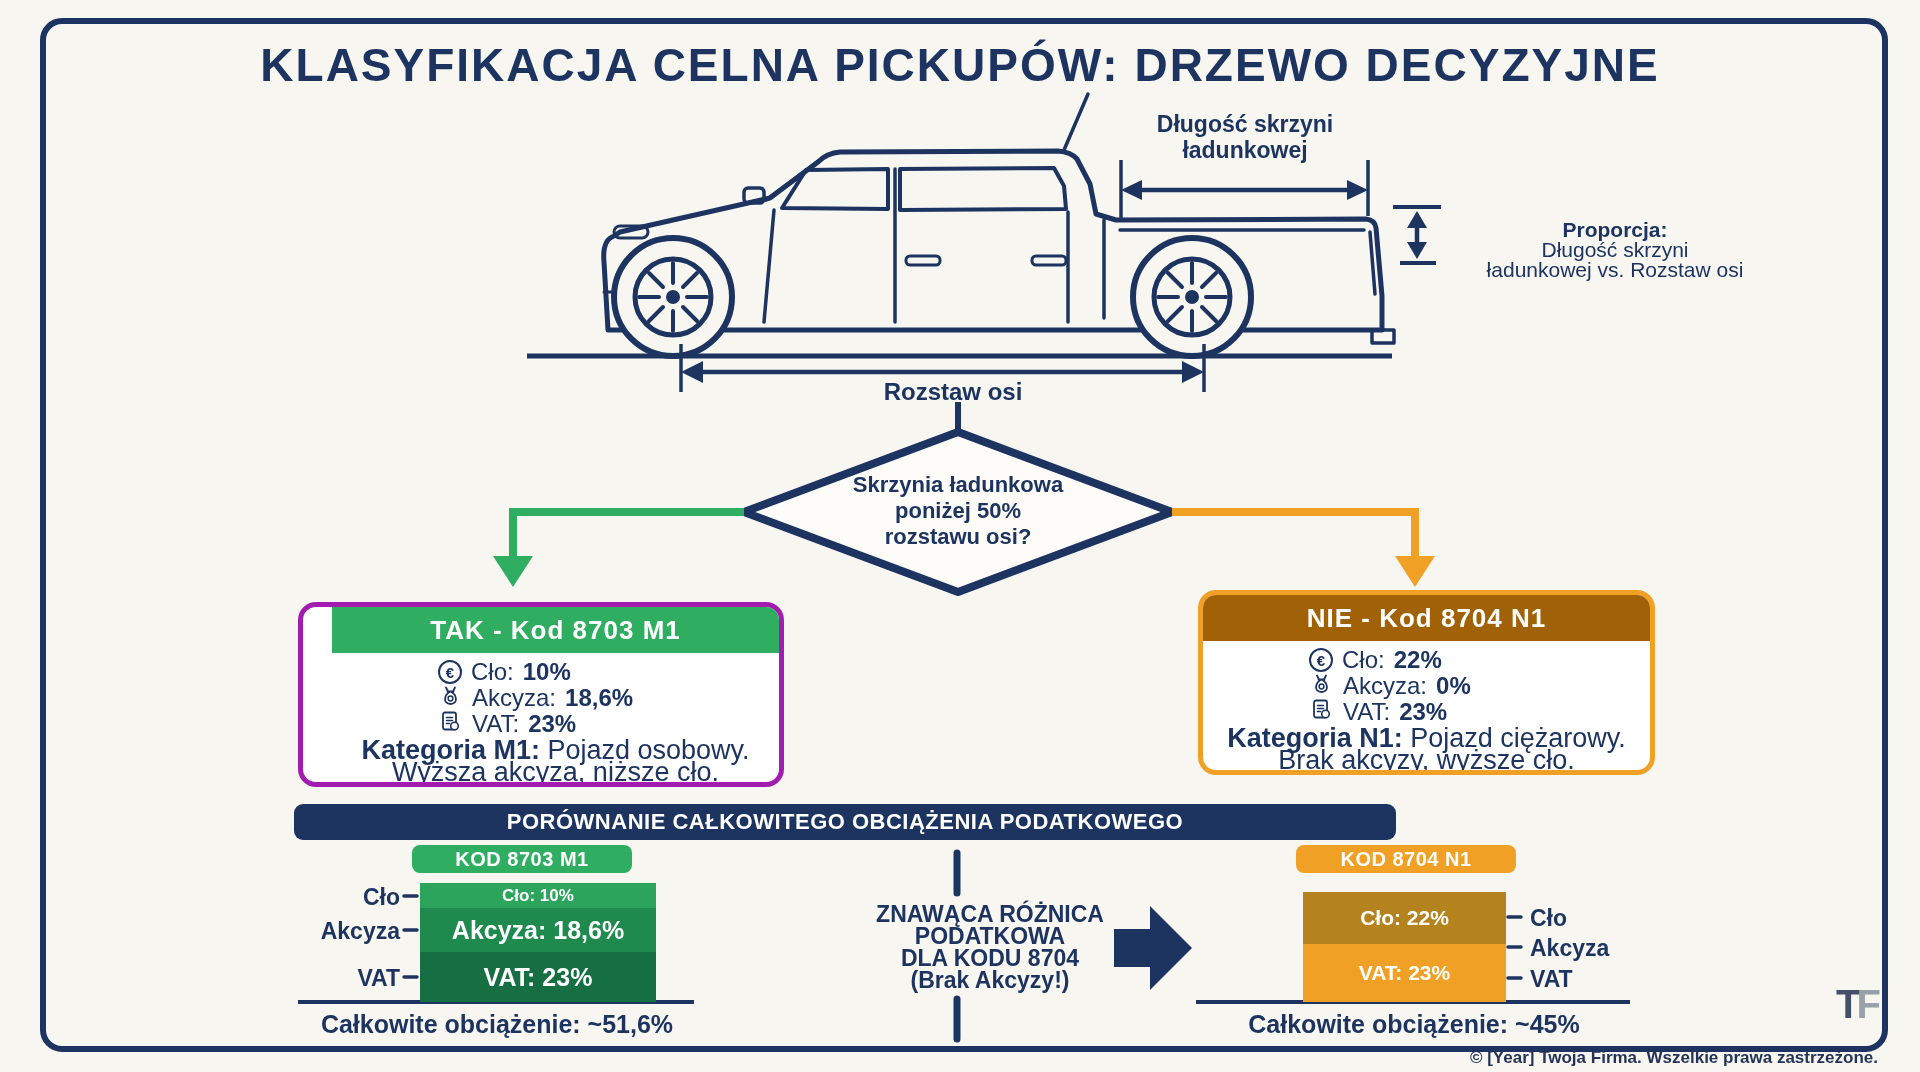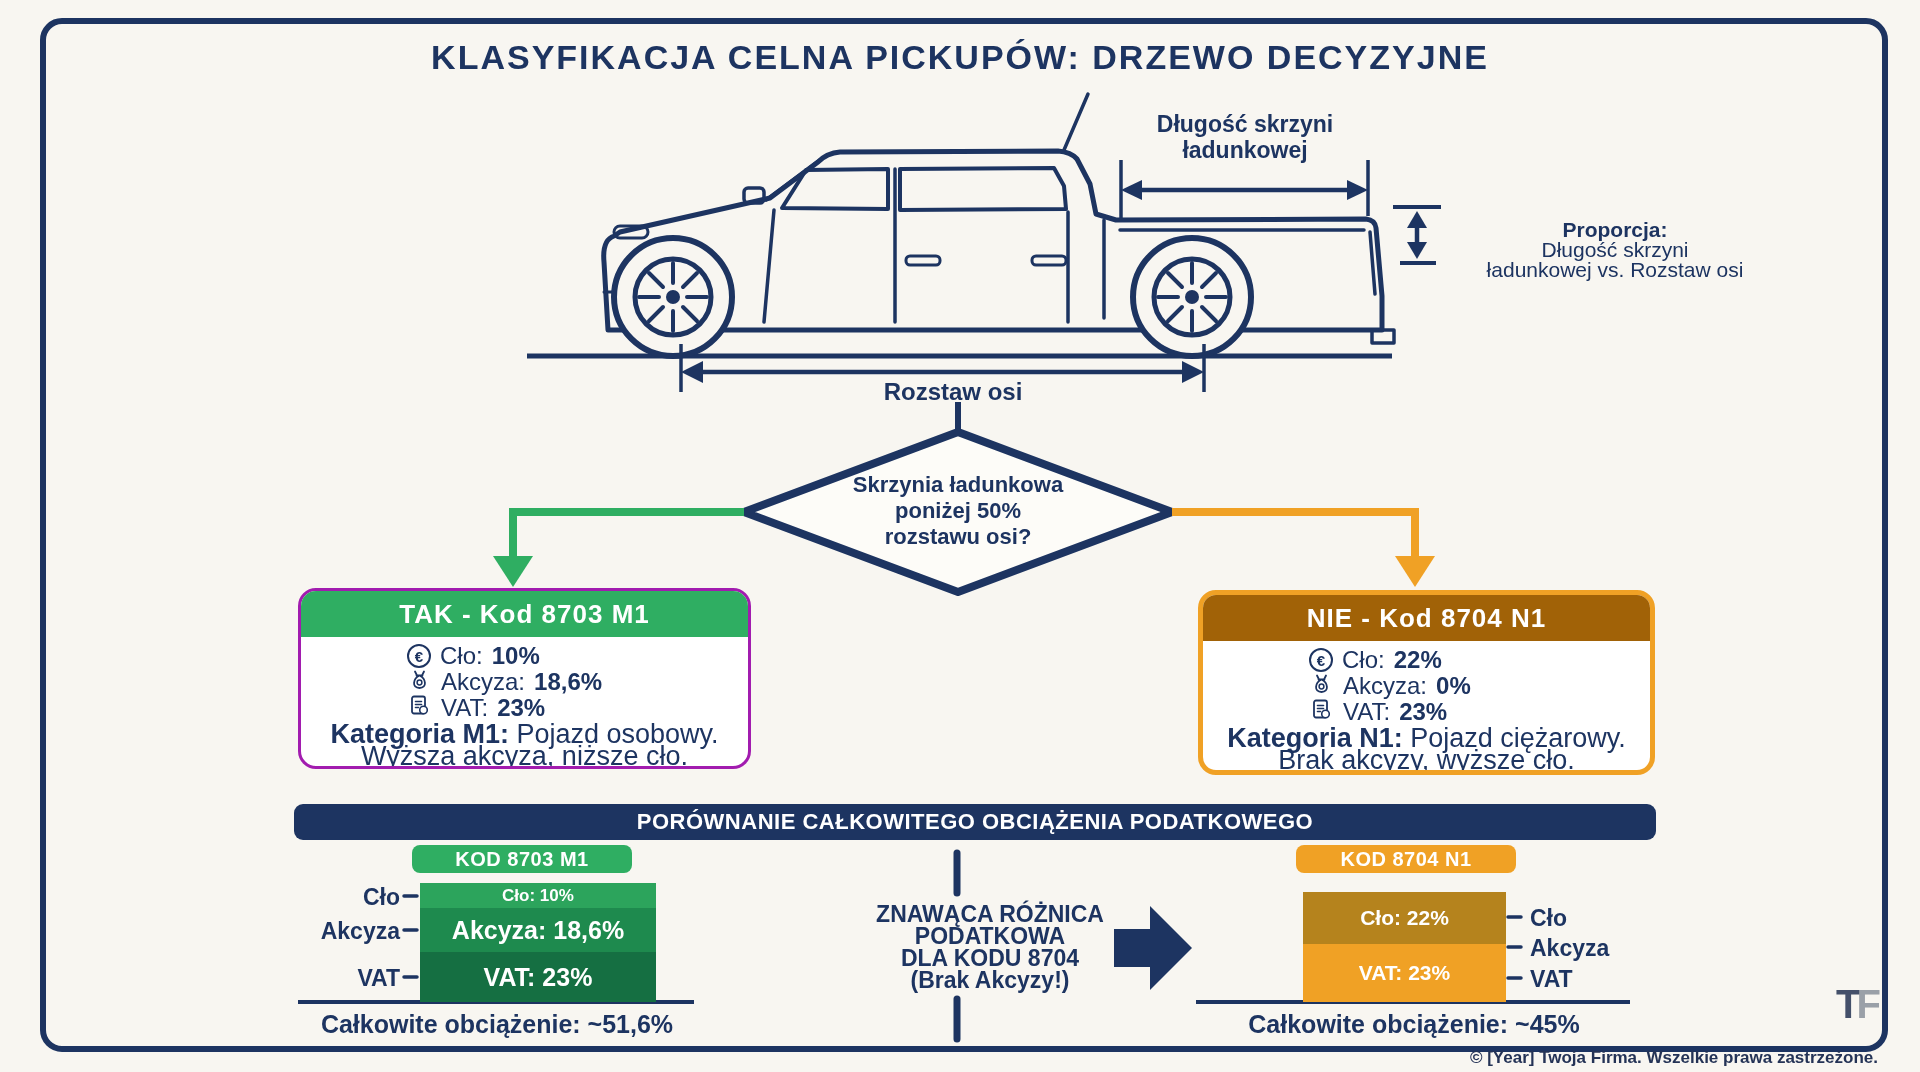--- a/index.html
+++ b/index.html
@@ -1,43 +1,43 @@
 <!DOCTYPE html>
 <html><head>
 <meta charset="utf-8">
 <style>
   html,body{margin:0;padding:0;background:#e8e6e0;}
   .canvas{position:relative;width:1920px;height:1072px;background:#f8f6f1;overflow:hidden;
           font-family:"Liberation Sans",sans-serif;color:#1d3461;}
   .abs{position:absolute;}
   .frame{left:40px;top:18px;width:1836px;height:1022px;border:6px solid #1d3461;border-radius:22px;}
-  .title{left:0;right:0;top:38px;text-align:center;font-size:34px;font-weight:800;
+  .title{left:0;right:0;top:38px;text-align:center;font-size:46px;font-weight:800;
          letter-spacing:2px;color:#1d3461;}
   svg.graphics{left:0;top:0;width:1920px;height:1072px;pointer-events:none;}
   .lbl{line-height:1.12;}
   .bed-label{left:1095px;top:112px;width:300px;text-align:center;font-size:23px;font-weight:600;}
   .prop-label{left:1430px;top:220px;width:370px;text-align:center;font-size:21px;line-height:20px;font-weight:500;}
   .prop-label b{font-weight:800;}
   .wheelbase-label{left:798px;top:378px;width:310px;text-align:center;font-size:24px;font-weight:600;}
   .diamond-text{left:798px;top:472px;width:320px;text-align:center;font-size:22px;font-weight:800;line-height:26px;}
   .result-box{width:447px;height:175px;background:#ffffff;border-radius:18px;overflow:hidden;}
-  .yes-box{left:298px;top:588px;border:3px solid #a21caf;}
+  .yes-box{left:298px;top:602px;border:5px solid #a21caf;padding-left:29px;}
   .no-box{left:1198px;top:590px;border:5px solid #f0a125;}
   .box-header{height:46px;line-height:46px;text-align:center;color:#fff;font-size:26px;
               font-weight:800;letter-spacing:1px;}
   .yes-box .box-header{background:#2fae62;}
   .no-box .box-header{background:#a16207;}
   .box-rows{width:235px;margin:6px auto 0 auto;}
   .tax-row{display:flex;align-items:center;gap:9px;height:26px;font-size:24px;}
   .tax-row .val{font-weight:800;}
   .euro-icon{display:inline-flex;align-items:center;justify-content:center;width:24px;height:24px;
              border:2px solid #1d3461;border-radius:50%;font-size:15px;font-weight:700;box-sizing:border-box;}
   .cat{width:100%;text-align:center;font-size:27px;line-height:22px;margin-top:2px;}
   .cat b{font-weight:800;}
-  .banner{left:294px;top:804px;width:1362px;height:36px;background:#1d3461;border-radius:9px;
+  .banner{left:294px;top:804px;width:1102px;height:36px;background:#1d3461;border-radius:9px;
           color:#fff;text-align:center;line-height:36px;font-size:22px;font-weight:800;letter-spacing:0.5px;}
   .badge{width:220px;height:28px;border-radius:8px;color:#fff;text-align:center;line-height:28px;
          font-size:20px;font-weight:800;letter-spacing:0.5px;}
   .badge-green{left:412px;top:845px;background:#2fae62;}
   .badge-orange{left:1296px;top:845px;background:#f0a125;}
   .seg{position:absolute;left:0;width:100%;display:flex;align-items:center;justify-content:center;
        color:#fff;font-weight:800;font-size:25px;}
   .bars-left{left:420px;top:883px;width:202px;height:119px;padding-left:34px;}
   .bars-right{left:1303px;top:892px;width:203px;height:110px;}
   .axis-lbl{font-size:23px;font-weight:600;}

